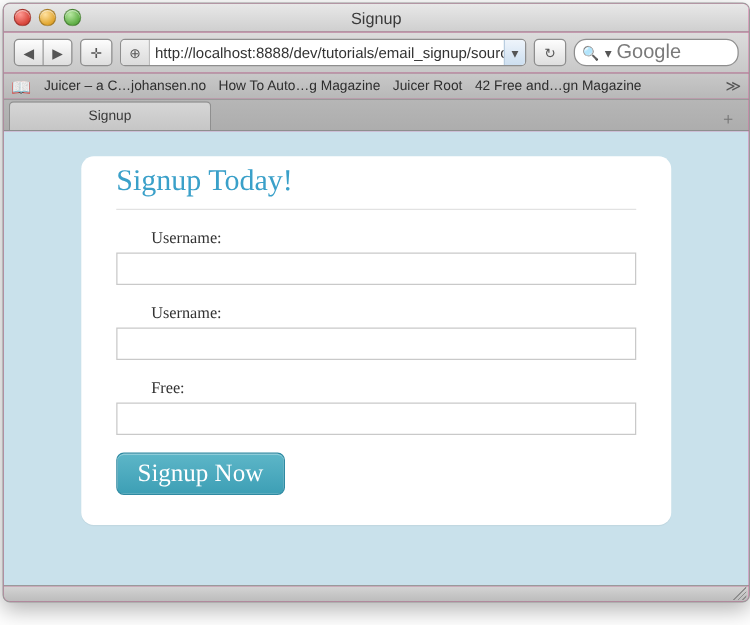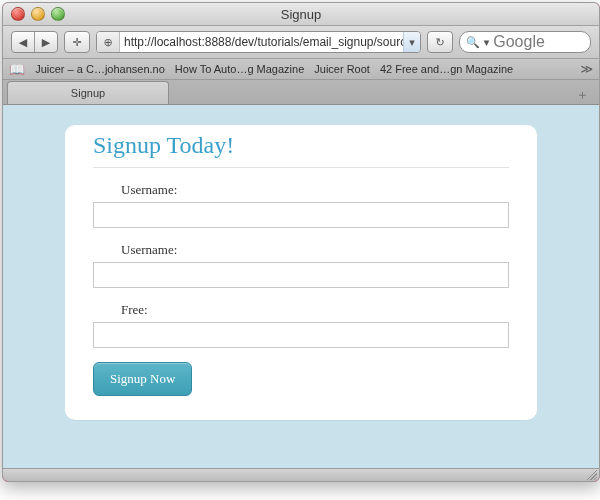--- a/index.html
+++ b/index.html
@@ -183,21 +183,21 @@
     background: #fff;
     box-sizing: border-box;
     margin-bottom: 14px;
   }
   .submit-btn {
     display: inline-flex; align-items: center; justify-content: center;
     height: 32px; padding: 0 16px;
     border-radius: 6px;
     border: 1px solid #2f8aa2;
     background: linear-gradient(#5db6c8, #3d9fb5);
-    color: #fff; font-family: Georgia, serif; font-size: 13px;
+    color: #fff; font-family: Georgia, serif; font-size: 20px;
     box-shadow: inset 0 1px 0 rgba(255,255,255,0.3);
   }
 
   
   .statusbar {
     height: 12px;
     background: linear-gradient(#d4d4d4,#bcbcbc);
     border-top: 1px solid #9a9a9a;
     position: relative;
   }

